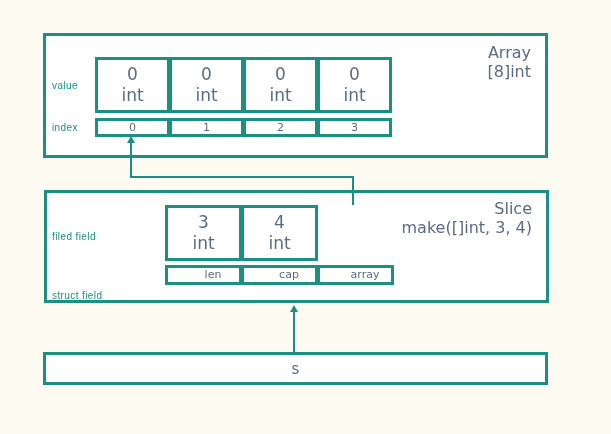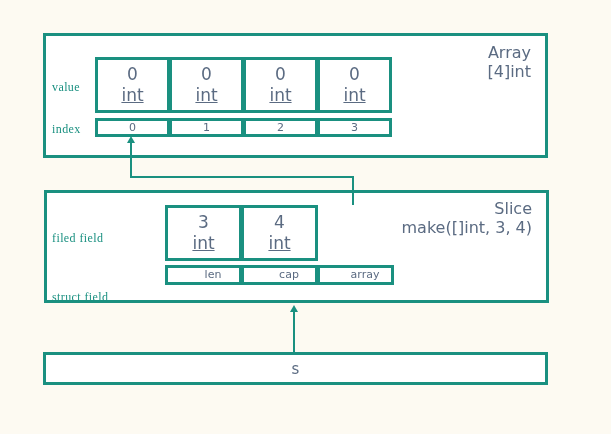--- a/index.html
+++ b/index.html
@@ -40,22 +40,22 @@
     line-height: 19px;
     white-space: nowrap;
   }
   #array-caption { right: 14px; top: 7px; }
   #slice-caption { right: 14px; top: 6px; }
 
   
   .side-label {
     position: absolute;
     color: #1a9080;
-    font-family: Liberation Serif, serif;
-    font-size: 12px;
+    font-family: Liberation Sans, sans-serif;
+    font-size: 10px;
     letter-spacing: 0.4px;
     white-space: nowrap;
   }
   #label-value        { left: 52px;  top: 80px;  }
   #label-index        { left: 52px;  top: 122px; }
   #label-filed-value  { left: 52px;  top: 231px; }
   #label-struct-field { left: 52px;  top: 272px; margin-top: 18px; }
 
   
   .cell-row {
@@ -75,21 +75,21 @@
     color: #5b6b82;
   }
   .cell + .cell { margin-left: -1px; }
 
   
   .cell.big {
     font-size: 17px;
     line-height: 21px;
   }
   .cell.big .cv { display: block; }
-  .cell.big .ct { display: block; text-decoration: underline; }
+  .cell.big .ct { display: block; }
 
   
   .cell.small {
     font-size: 11px;
     line-height: 14px;
   }
 
   
   #array-value-row { left: 95px; top: 57px;  }
   #array-value-row .cell { width: 75px; height: 56px; }
@@ -144,21 +144,21 @@
   #arrow-s   { left: 290px; top: 305px; }
 </style>
 </head>
 <body>
 
 <div id="canvas">
 
   <div class="outer-box" id="array-box">
     <div class="caption" id="array-caption">
       <div>Array</div>
-      <div>[4]int</div>
+      <div>[8]int</div>
     </div>
   </div>
 
   <div class="side-label" id="label-value">value</div>
   <div class="side-label" id="label-index">index</div>
 
   <div class="cell-row value-row" id="array-value-row">
     <div class="cell big">
       <span class="cv">0</span>
       <span class="ct">int</span>

